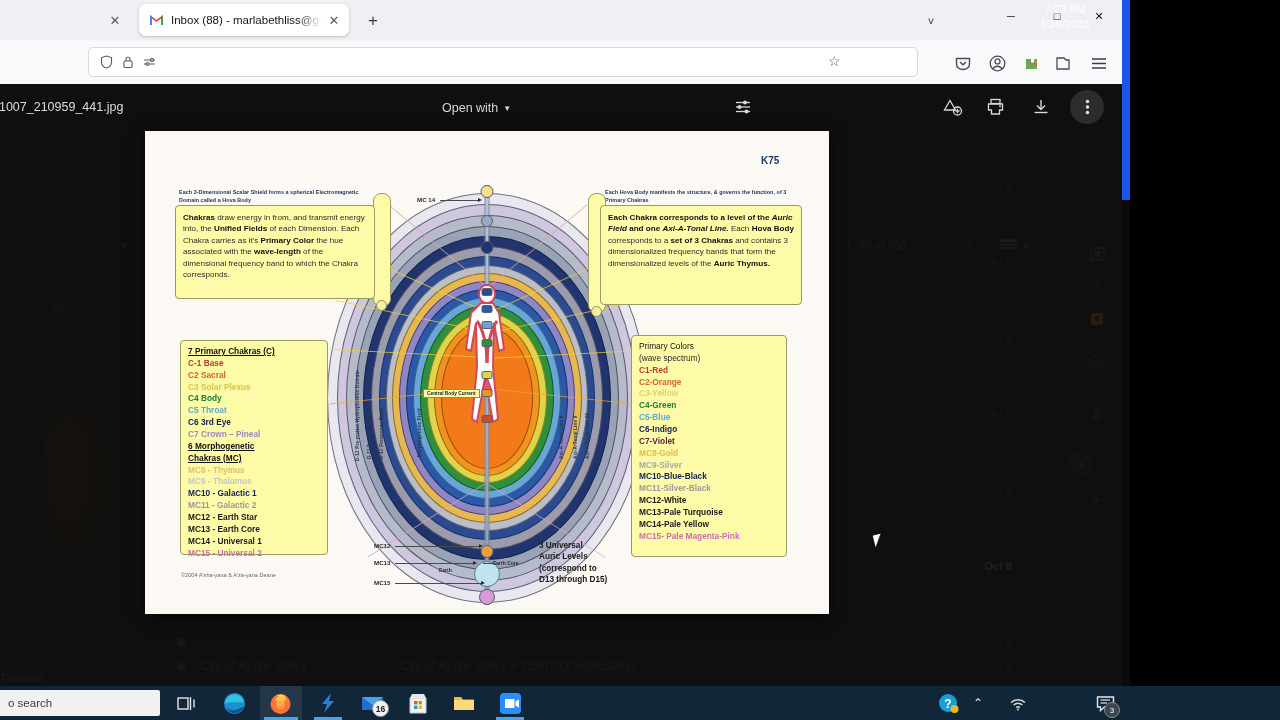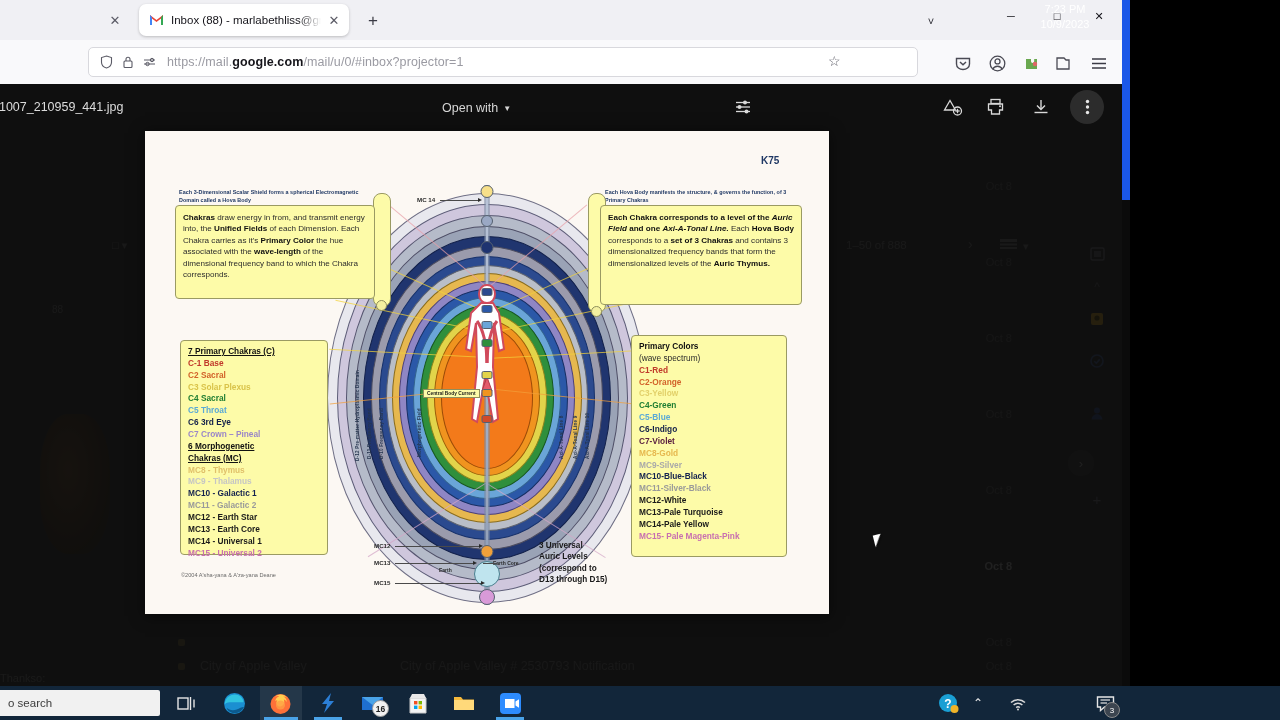--- a/index.html
+++ b/index.html
@@ -101,21 +101,21 @@
   #rod-l{left:228px;top:62px;height:112px;}
   #rod-r{left:443px;top:62px;height:118px;}
   .rod-curl{position:absolute;width:9px;height:9px;border:1px solid #8e8e5c;border-radius:50%;background:#f3f0a0;}
 
   
   .legend{position:absolute;background:#fdfba8;border:1px solid #9a9a63;border-radius:4px;padding:5px 7px;
        box-sizing:border-box;font-size:8.3px;line-height:1.43;font-weight:700;}
   #leg-l{left:35px;top:209px;width:148px;height:215px;}
   #leg-r{left:486px;top:204px;width:156px;height:222px;}
   .lg-h{color:#111;text-decoration:underline;font-weight:700;}
-  .lg-h2{color:#111;font-weight:700;}
+  .lg-h2{color:#111;font-weight:400;}
 
   
   #ovals{position:absolute;left:182px;top:62px;width:320px;height:410px;}
   .ring{position:absolute;border-radius:50%;box-sizing:border-box;left:50%;top:50%;transform:translate(-50%,-50%);}
   #body-silhouette{position:absolute;left:50%;top:47%;transform:translate(-50%,-50%);width:64px;height:210px;}
   #axis-line{position:absolute;left:50%;top:-8px;width:3px;height:420px;transform:translateX(-50%);
        background:linear-gradient(to bottom,#b9c4d8,#8e9cb4);border-left:1px solid #7b88a0;border-right:1px solid #7b88a0;}
 
   .node{position:absolute;border-radius:50%;border:1px solid #55606f;left:50%;transform:translateX(-50%);}
   .mclabel{position:absolute;font-size:6.2px;color:#2a2a2a;font-weight:600;}
@@ -214,21 +214,20 @@
           </svg>
       </span>
       <span class="ubicon">
         <svg width="14" height="12" viewBox="0 0 14 12">
             <line x1="1" y1="4" x2="12" y2="4" stroke="#5b5b66" stroke-width="1"></line>
             <line x1="1" y1="8" x2="12" y2="8" stroke="#5b5b66" stroke-width="1"></line>
             <circle cx="9" cy="4" r="1.7" fill="none" stroke="#5b5b66" stroke-width="1"></circle>
             <circle cx="4.5" cy="8" r="1.7" fill="none" stroke="#5b5b66" stroke-width="1"></circle>
           </svg>
       </span>
-      <span id="urltext"><span class="dim">https://mail.</span><b>google.com</b><span class="dim">/mail/u/0/#inbox?projector=1</span></span>
     </div>
     <div id="starbtn">☆</div>
     <div id="n-save" class="navricon">
       <svg width="16" height="15" viewBox="0 0 16 15">
           <path d="M1.5 2.5h13v5.5c0 3.3-3 5.5-6.5 5.5S1.5 11.3 1.5 8z" fill="none" stroke="#4a4a54" stroke-width="1.4"></path>
           <path d="M5 6l3 2.7L11 6" fill="none" stroke="#4a4a54" stroke-width="1.5"></path>
         </svg>
     </div>
     <div id="n-acct" class="navricon">
       <svg width="17" height="17" viewBox="0 0 17 17">
@@ -529,21 +528,21 @@
         </div>
 
         <div id="cal-l" class="callout"><b>Chakras</b> draw energy in from, and transmit energy into, the <b>Unified Fields</b> of each Dimension. Each Chakra carries as it's <b>Primary Color</b> the hue associated with the <b>wave-length</b> of the dimensional frequency band to which the Chakra corresponds.</div>
         <div id="cal-r" class="callout"><b>Each Chakra corresponds to a  level of the <i>Auric Field</i>  and one <i>Axi-A-Tonal Line.</i></b> Each <b>Hova Body</b> corresponds to a <b>set of 3 Chakras</b> and contains 3 dimensionalized frequency bands that form the dimensionalized levels of the <b>Auric Thymus.</b></div>
 
         <div id="leg-l" class="legend">
             <div class="lg-h">7 Primary Chakras (C)</div>
             <div style="color:#c0392b">C-1  Base</div>
             <div style="color:#d2622a">C2   Sacral</div>
             <div style="color:#d9c34a">C3   Solar Plexus</div>
-            <div style="color:#1e7d32">C4   Sacral</div>
+            <div style="color:#1e7d32">C4   Body</div>
             <div style="color:#5aa9d6">C5   Throat</div>
             <div style="color:#13204a">C6   3rd Eye</div>
             <div style="color:#9a86c8">C7   Crown – Pineal</div>
             <div class="lg-h">6 Morphogenetic</div>
             <div class="lg-h"> Chakras (MC)</div>
             <div style="color:#e0c06a">MC8   - Thymus</div>
             <div style="color:#c5c5c5">MC9   - Thalamus</div>
             <div style="color:#14224f">MC10 - Galactic 1</div>
             <div style="color:#9a9a9a">MC11 - Galactic 2</div>
             <div style="color:#1a1a1a">MC12 - Earth Star</div>

